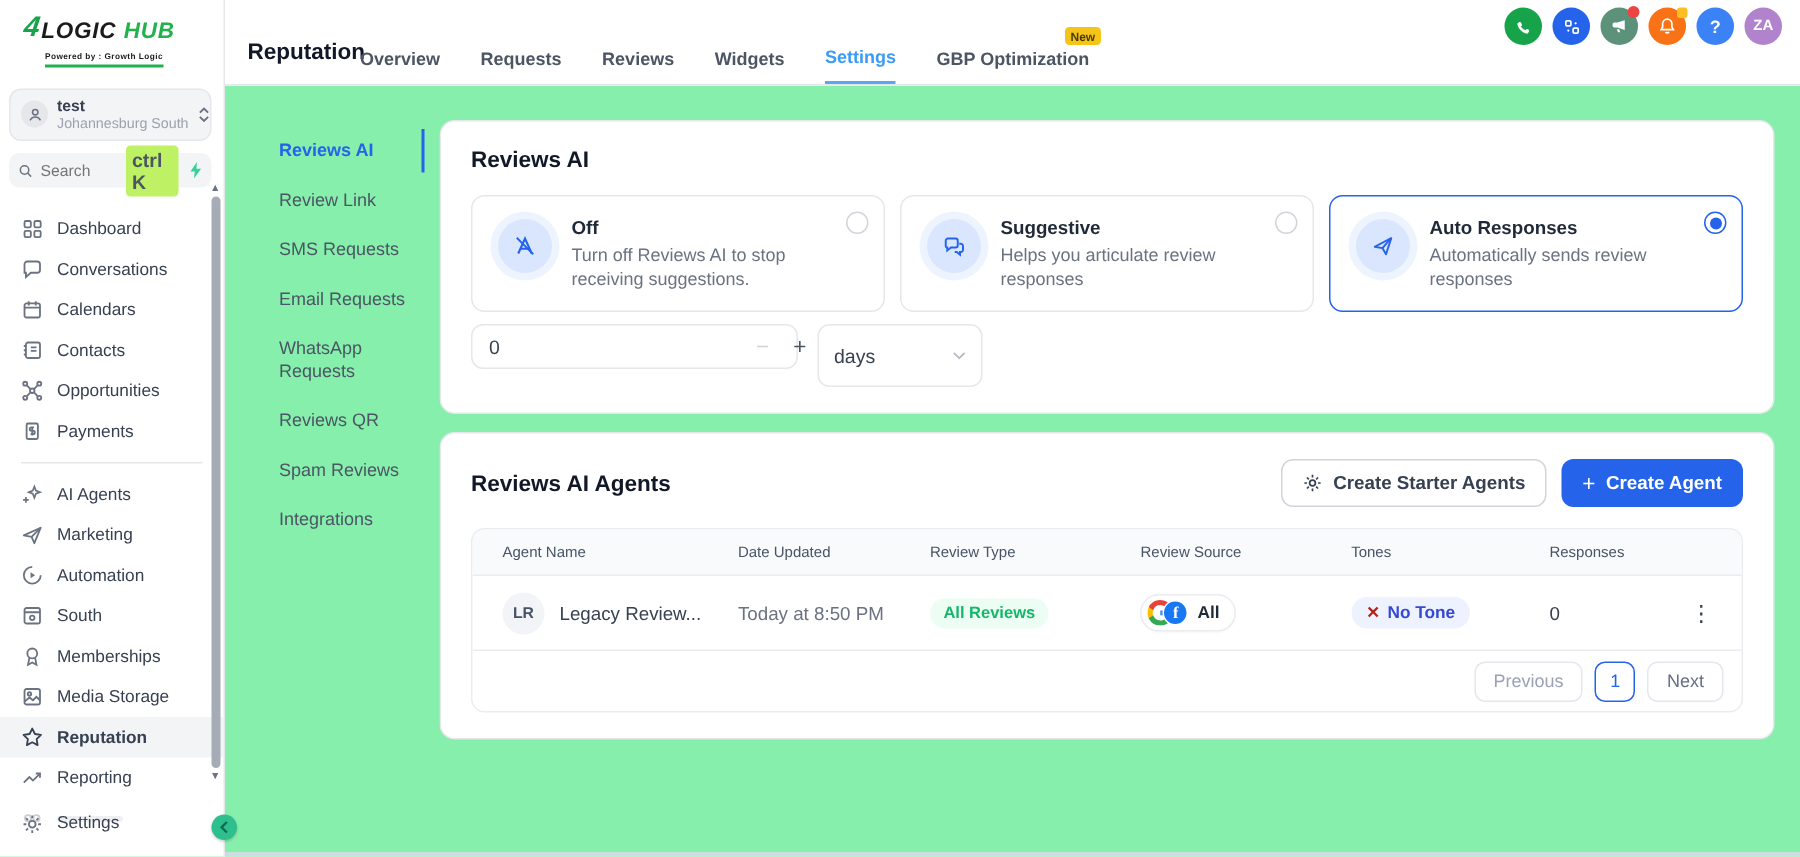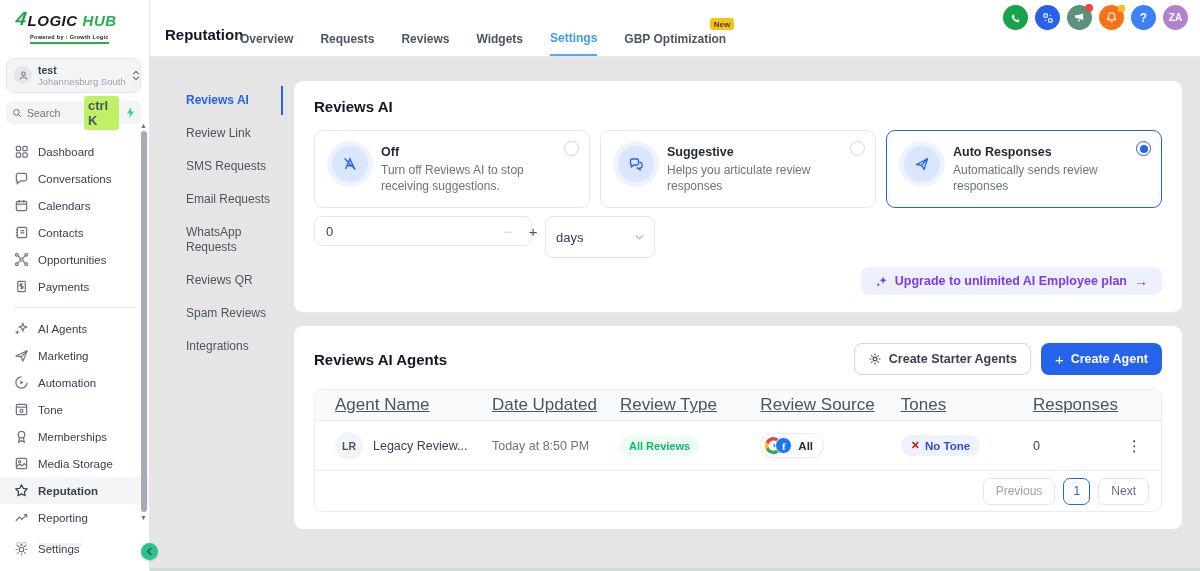--- a/index.html
+++ b/index.html
@@ -57,21 +57,21 @@
   .circ { width:25px; height:25px; border-radius:50%; display:flex; align-items:center; justify-content:center; color:#fff; cursor:pointer; position:relative; font-size:11px; font-weight:bold; }
   .circ.phone { background:#17a34a; }
   .circ.apps { background:#2563eb; }
   .circ.mega { background:#5b9279; }
   .circ.mega .dot { position:absolute; top:-1px; right:-1px; width:8px; height:8px; border-radius:50%; background:#ef4444; }
   .circ.bell { background:#f97316; }
   .circ.bell .notch { position:absolute; top:0; right:-1px; width:7px; height:7px; border-radius:2px; background:#fbbf24; }
   .circ.help { background:#3b82f6; font-size:12px; }
   .circ.avatar { background:#b183cd; font-size:10px; }
 
-  .content { flex:1; display:flex; background:#e5e5e5; }
+  .content { flex:1; display:flex; background:#86efac; }
   .subnav { width:143px; flex:0 0 143px; padding-top:27px; }
   .subnav-item { position:relative; padding:9px 18px 9px 36px; font-size:12px; color:#4b5563; cursor:pointer; line-height:1.25; }
   .subnav-item.active { color:#2563eb; font-weight:600; }
   .subnav-item.active::after { content:""; position:absolute; right:10px; top:2px; bottom:2px; width:2px; background:#2563eb; }
 
   .panel { flex:1; padding:23px 17px 0 0; overflow:hidden; }
   .card { background:#fff; border:1px solid #e5e7eb; border-radius:10px; padding:17px 20px; }
   .card + .card { margin-top:12px; }
   .card h2 { font-size:15px; font-weight:bold; color:#111827; }
 
@@ -100,21 +100,21 @@
   .upgrade-btn .arrow { font-size:14px; }
 
   .agents-head { display:flex; align-items:center; }
   .agents-head h2 { flex:1; }
   .btn-outline { height:32px; border:1px solid #d1d5db; background:#fff; border-radius:8px; display:flex; align-items:center; gap:7px; padding:0 13px; font-size:12.5px; font-weight:600; color:#374151; cursor:pointer; font-family:inherit; }
   .btn-primary { height:32px; border:0; background:#2563eb; border-radius:8px; display:flex; align-items:center; gap:7px; padding:0 14px; font-size:12.5px; font-weight:600; color:#fff; cursor:pointer; margin-left:10px; font-family:inherit; }
   .btn-primary .plus { font-size:15px; font-weight:normal; }
 
   .table { margin-top:14px; border:1px solid #eaecf0; border-radius:9px; overflow:hidden; }
   .tr { display:grid; grid-template-columns:19% 15.5% 17% 17% 16% 9% 1fr; align-items:center; padding-left:20px; }
-  .thead { background:#f9fafb; height:31px; font-size:17px; color:#475467; border-bottom:1px solid #eaecf0;text-decoration:underline; }
+  .thead { background:#f9fafb; height:31px; font-size:10px; color:#475467; border-bottom:1px solid #eaecf0; }
   .trow { height:49px; font-size:12.5px; color:#374151; }
   .agent-cell { display:flex; align-items:center; gap:10px; }
   .agent-av { width:28px; height:28px; border-radius:50%; background:#f2f4f7; display:flex; align-items:center; justify-content:center; font-size:10.5px; font-weight:bold; color:#475467; }
   .date-cell { color:#6b7280; }
   .badge-green { display:inline-block; background:#ecfdf3; color:#12b76a; font-size:11px; font-weight:600; border-radius:999px; padding:4px 9px; }
   .src-pill { display:inline-flex; align-items:center; gap:6px; border:1px solid #eaecf0; border-radius:999px; background:#fff; padding:3px 10px 3px 4px; box-shadow:0 1px 1px rgba(0,0,0,.03); }
   .src-icons { display:flex; }
   .gicon { width:17px; height:17px; }
   .fbicon { width:17px; height:17px; border-radius:50%; background:#1877f2; color:#fff; display:flex; align-items:center; justify-content:center; font-size:11px; font-weight:bold; margin-left:-7px; border:1.5px solid #fff; font-family:"Liberation Serif", serif; }
   .src-pill .lbl { font-size:11.5px; font-weight:bold; color:#1f2937; }
@@ -272,21 +272,21 @@
         <span>Automation</span>
       </div>
       <div class="sb-item">
         <span class="ic">
             <svg viewBox="0 0 16 16" width="15" height="15" fill="none" stroke="currentColor" stroke-width="1.3">
               <rect x="2.5" y="2.5" width="11" height="11" rx="1.5"></rect>
               <path d="M2.5 5.5h11"></path>
               <circle cx="8" cy="9.5" r="1.6"></circle>
             </svg>
           </span>
-        <span>Tone</span>
+        <span>South</span>
       </div>
       <div class="sb-item">
         <span class="ic">
             <svg viewBox="0 0 16 16" width="15" height="15" fill="none" stroke="currentColor" stroke-width="1.3">
               <circle cx="8" cy="6" r="3.5"></circle>
               <path d="M6 9l-1 5 3-1.6L11 14l-1-5"></path>
             </svg>
           </span>
         <span>Memberships</span>
       </div>
@@ -474,32 +474,20 @@
             <div class="selectbox">
               <span>days</span>
               <span class="chev">
                 <svg width="9" height="6" viewBox="0 0 10 6" fill="none" stroke="currentColor" stroke-width="1.4">
                     <path d="M1 1l4 4 4-4"></path>
                   </svg>
               </span>
             </div>
           </div>
 
-          <div class="upgrade-row">
-            <button class="upgrade-btn">
-              <span>
-                <svg width="13" height="13" viewBox="0 0 16 16" fill="currentColor">
-                    <path d="M10 2l1.3 3.2L14.5 6.5 11.3 7.8 10 11 8.7 7.8 5.5 6.5 8.7 5.2z"></path>
-                    <path d="M4 9.5l.7 1.8 1.8.7-1.8.7L4 14.5l-.7-1.8-1.8-.7 1.8-.7z"></path>
-                  </svg>
-              </span>
-              <span>Upgrade to unlimited AI Employee plan</span>
-              <span class="arrow">→</span>
-            </button>
-          </div>
         </section>
 
         <section class="card">
           <div class="agents-head">
             <h2>Reviews AI Agents</h2>
             <button class="btn-outline">
               <span>
                 <svg width="14" height="14" viewBox="0 0 16 16" fill="none" stroke="#374151" stroke-width="1.3">
                     <circle cx="8" cy="8" r="2.2"></circle>
                     <path d="M8 1.8v2M8 12.2v2M1.8 8h2M12.2 8h2M3.8 3.8 5.2 5.2M10.8 10.8l1.4 1.4M12.2 3.8 10.8 5.2M5.2 10.8l-1.4 1.4"></path>

